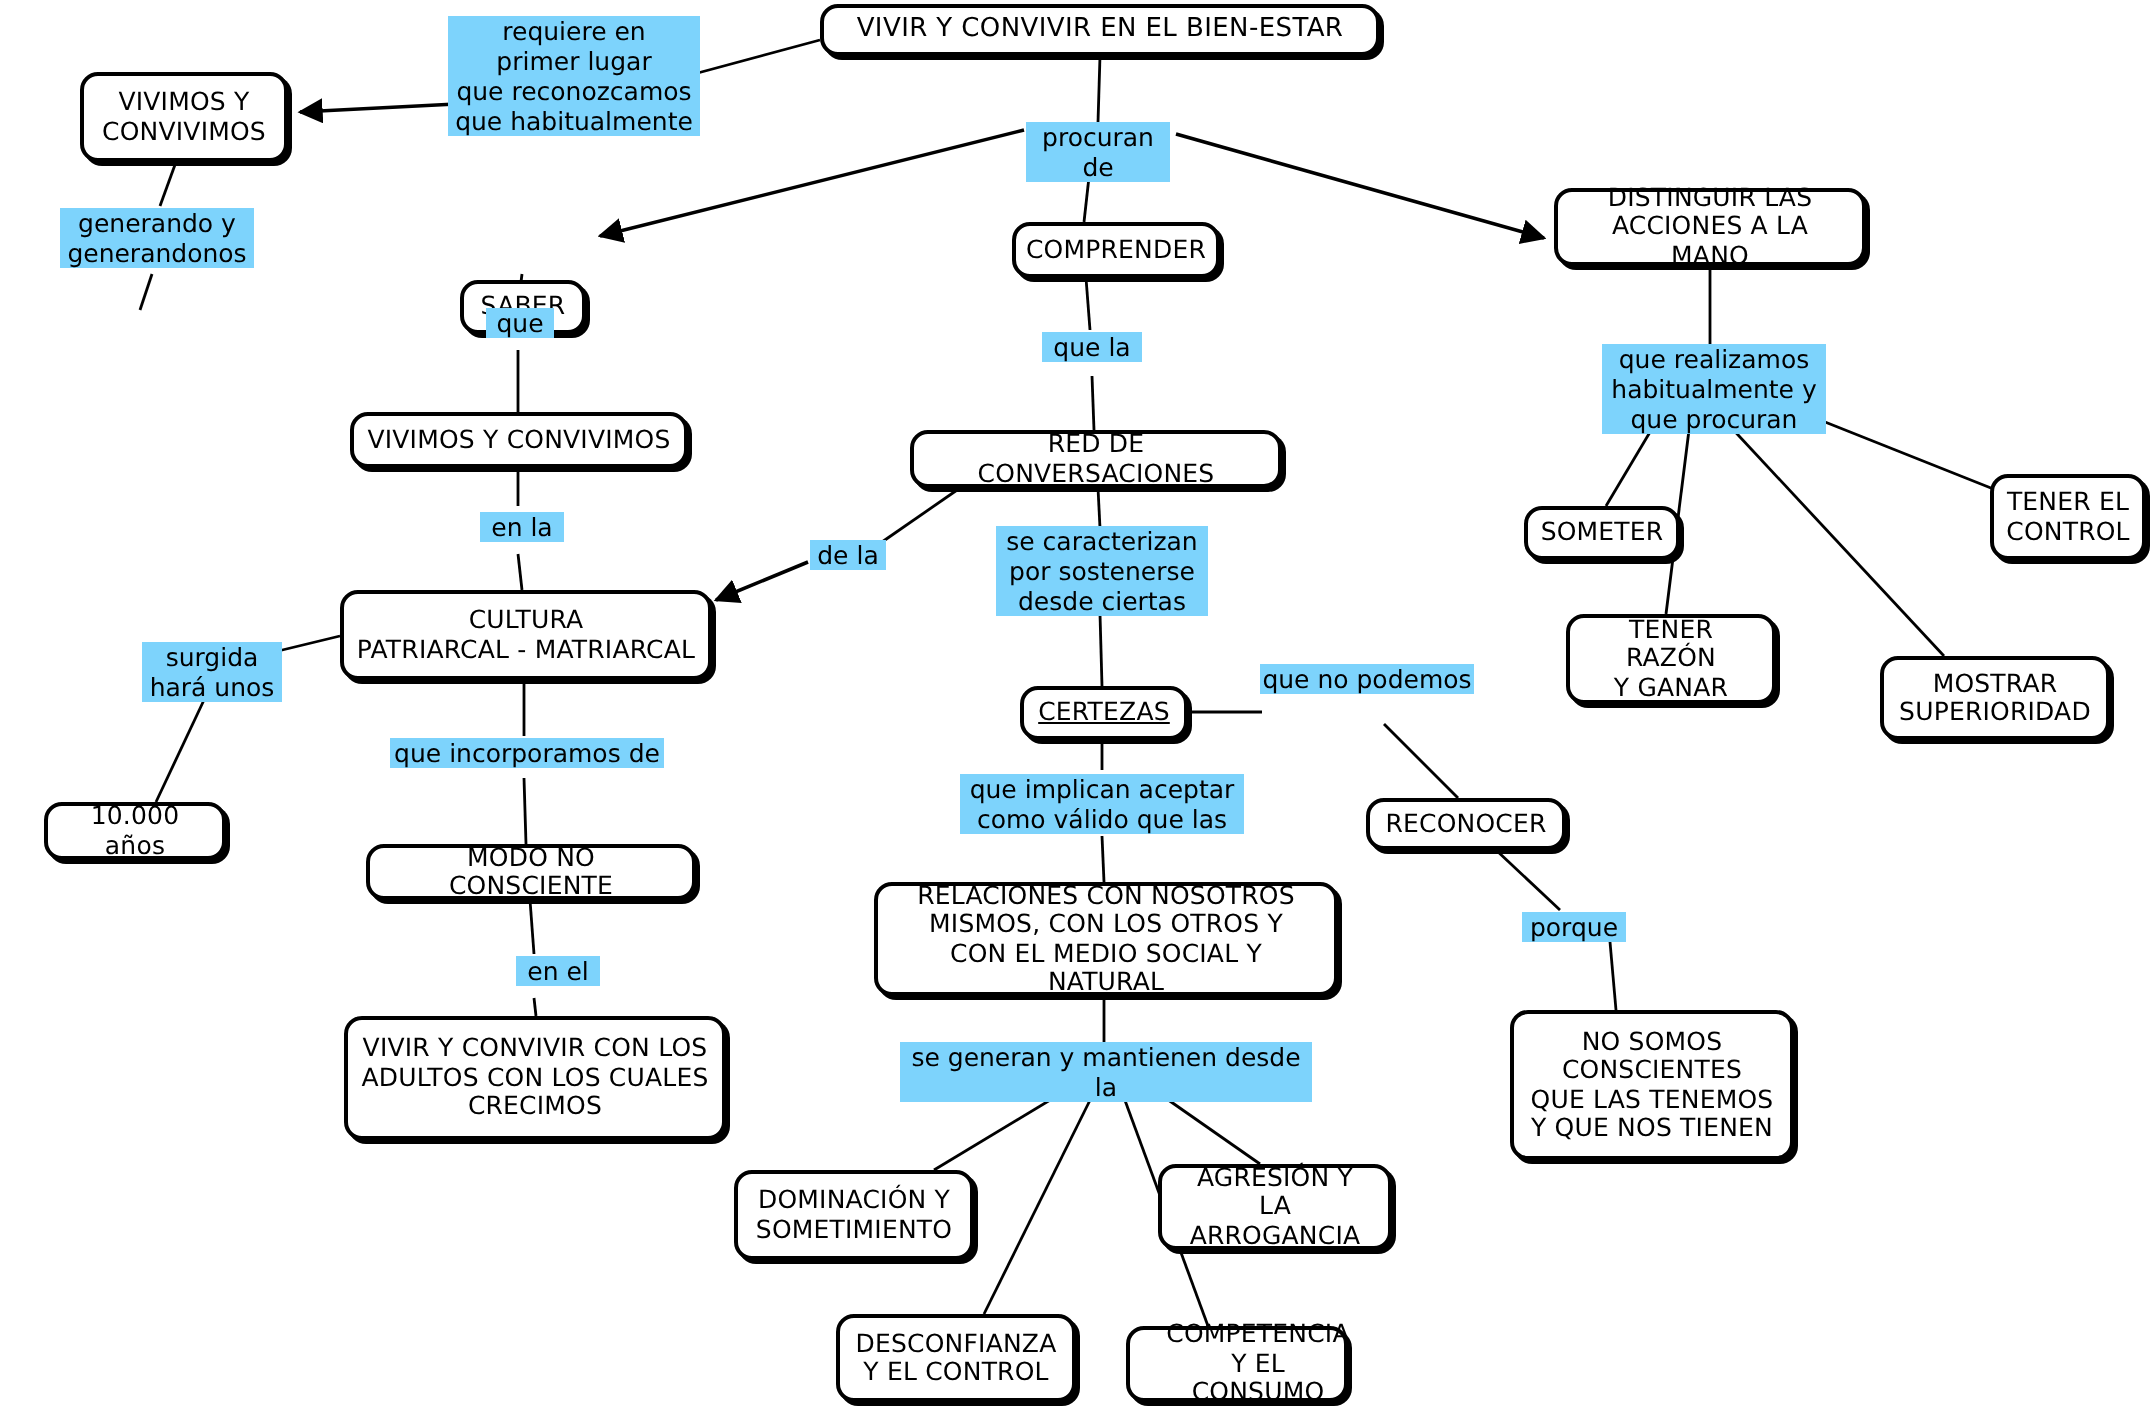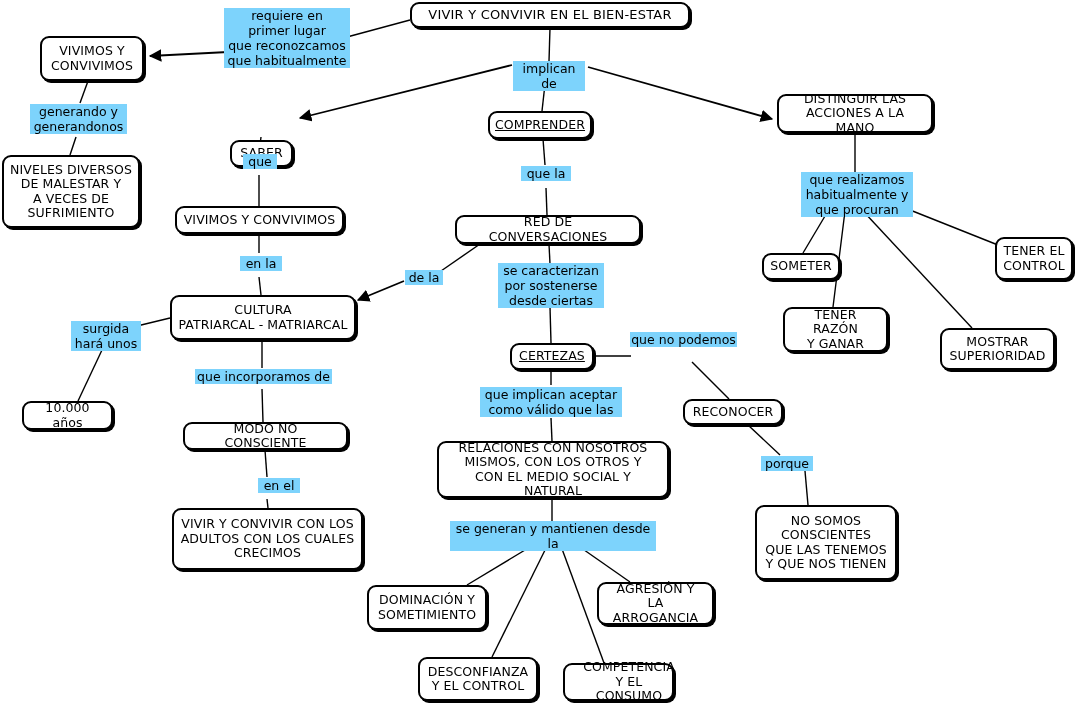--- a/index.html
+++ b/index.html
@@ -131,60 +131,56 @@
       <path d="M 863 211 L 972 328"></path>
       <path d="M 910 210 L 1003 247"></path>
     </g>
   </svg>
 
   <div class="node root" style="left:410px; top:2px; width:280px; height:26px;">VIVIR Y CONVIVIR EN EL BIEN-ESTAR</div>
 
   <div class="node" style="left:40px; top:36px; width:104px; height:45px;">VIVIMOS Y
 CONVIVIMOS</div>
 
-  <div class="node" style="left:2px; top:155px; width:138px; height:73px;">NIVELES DIVERSOS
-DE MALESTAR Y
-A VECES DE
-SUFRIMIENTO</div>
 
   <div class="node" style="left:230px; top:111px; width:63px; height:27px;margin-top:29px;">SABER</div>
 
   <div class="node" style="left:175px; top:206px; width:169px; height:28px;">VIVIMOS Y CONVIVIMOS</div>
 
   <div class="node" style="left:170px; top:295px; width:186px; height:45px;">CULTURA
 PATRIARCAL - MATRIARCAL</div>
 
   <div class="node" style="left:22px; top:401px; width:91px; height:29px;">10.000 años</div>
 
   <div class="node" style="left:183px; top:422px; width:165px; height:28px;">MODO NO CONSCIENTE</div>
 
   <div class="node" style="left:172px; top:508px; width:191px; height:62px;">VIVIR Y CONVIVIR CON LOS
 ADULTOS CON LOS CUALES
 CRECIMOS</div>
 
-  <div class="node" style="left:488px; top:111px; width:104px; height:28px;text-decoration:underline;">COMPRENDER</div>
+  <div class="node" style="left:506px; top:111px; width:104px; height:28px;">COMPRENDER</div>
 
   <div class="node" style="left:455px; top:215px; width:186px; height:29px;">RED DE CONVERSACIONES</div>
 
   <div class="node" style="left:510px; top:343px; width:84px; height:27px;text-decoration:underline;">CERTEZAS</div>
 
   <div class="node" style="left:437px; top:441px; width:232px; height:57px;">RELACIONES CON NOSOTROS
 MISMOS, CON LOS OTROS Y
 CON EL MEDIO SOCIAL Y NATURAL</div>
 
   <div class="node" style="left:367px; top:585px; width:120px; height:45px;">DOMINACIÓN Y
 SOMETIMIENTO</div>
 
   <div class="node" style="left:418px; top:657px; width:120px; height:44px;">DESCONFIANZA
 Y EL CONTROL</div>
 
   <div class="node" style="left:563px; top:663px; width:111px; height:38px;padding-left:27px;">COMPETENCIA
 Y EL CONSUMO</div>
 
-  <div class="node" style="left:597px; top:582px; width:117px; height:43px;">AGRESIÓN Y
+  <div class="node" style="left:579px; top:582px; width:117px; height:43px;">AGRESIÓN Y
 LA ARROGANCIA</div>
 
   <div class="node" style="left:777px; top:94px; width:156px; height:39px;">DISTINGUIR LAS
 ACCIONES A LA MANO</div>
 
   <div class="node" style="left:762px; top:253px; width:78px; height:27px;">SOMETER</div>
 
   <div class="node" style="left:783px; top:307px; width:105px; height:45px;">TENER RAZÓN
 Y GANAR</div>
 
@@ -202,21 +198,21 @@
 Y QUE NOS TIENEN</div>
 
   <div class="lbl" style="left:224px; top:8px; width:124px;">requiere en
 primer lugar
 que reconozcamos
 que habitualmente</div>
 
   <div class="lbl" style="left:30px; top:104px; width:95px;">generando y
 generandonos</div>
 
-  <div class="lbl" style="left:513px; top:61px; width:70px;">implican de</div>
+  <div class="lbl" style="left:513px; top:61px; width:70px;">procuran de</div>
 
   <div class="lbl" style="left:243px; top:154px; width:32px;">que</div>
 
   <div class="lbl" style="left:240px; top:256px; width:40px;">en la</div>
 
   <div class="lbl" style="left:405px; top:270px; width:36px;">de la</div>
 
   <div class="lbl" style="left:71px; top:321px; width:68px;">surgida
 hará unos</div>
 

